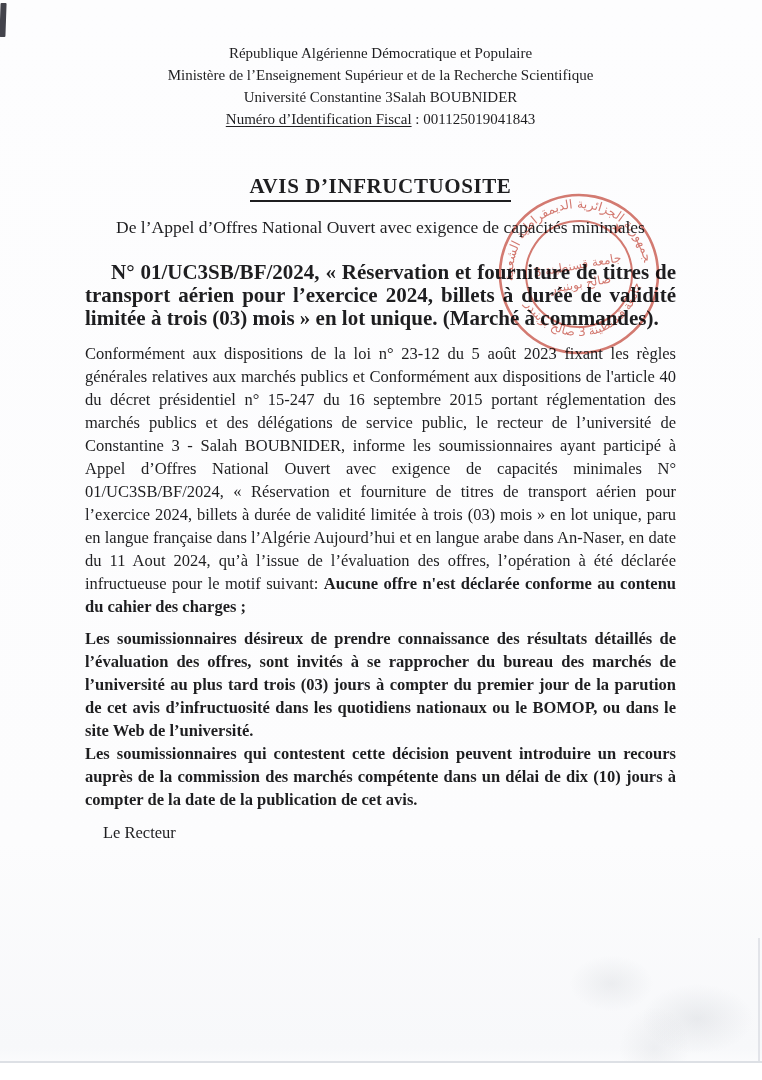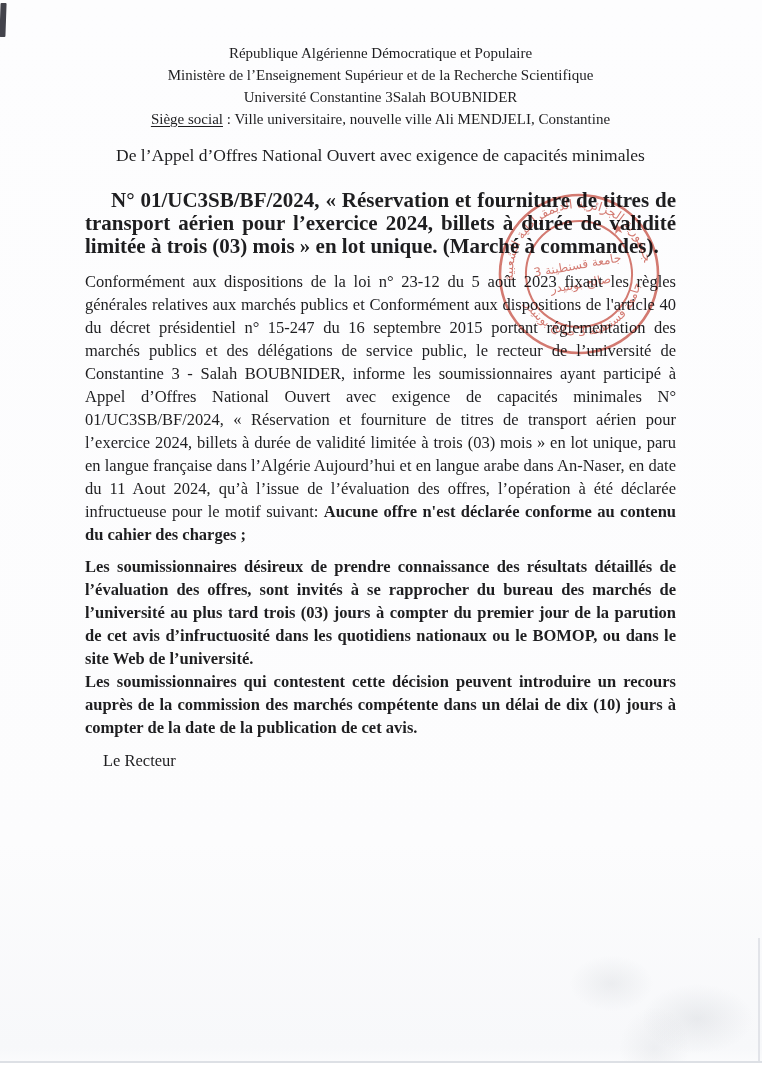--- a/index.html
+++ b/index.html
@@ -144,23 +144,26 @@
   <div class="corner-mark"></div>
   <div class="scan-noise-br"></div>
   <div class="scan-right-line"></div>
   <div class="scan-bottom-edge"></div>
   <div class="scan-bottom-white"></div>
 
   <header class="doc-header">
     <p>République Algérienne Démocratique et Populaire</p>
     <p>Ministère de l’Enseignement Supérieur et de la Recherche Scientifique</p>
     <p>Université Constantine 3Salah BOUBNIDER</p>
-    <p><span class="u-label">Siège social</span><span> : Ville universitaire, nouvelle ville Ali MENDJELI, Constantine</span></p>
+    <p><span class="u-label">Numéro d’Identification Fiscal</span><span> : 001125019041843</span></p>
   </header>
 
+  <div class="title-wrap">
+    <h1 class="doc-title">AVIS D’INFRUCTUOSITE</h1>
+  </div>
   <h2 class="doc-subtitle">De l’Appel d’Offres National Ouvert avec exigence de capacités minimales</h2>
 
   <p class="subject">N° 01/UC3SB/BF/2024, « Réservation et fourniture de titres de transport aérien pour l’exercice 2024, billets à durée de validité limitée à trois (03) mois »  en lot unique. (Marché à commandes).</p>
 
   <p class="body-par first"><span>Conformément aux dispositions de la loi n° 23-12 du 5 août 2023 fixant les règles générales relatives aux marchés publics et Conformément aux dispositions de l'article 40 du décret présidentiel n° 15-247 du 16 septembre 2015 portant réglementation des marchés publics et des délégations de service public,  le recteur de l’université  de Constantine 3 - Salah BOUBNIDER, informe les soumissionnaires ayant participé à Appel d’Offres National Ouvert avec exigence de capacités minimales N° 01/UC3SB/BF/2024, « Réservation et fourniture de titres de transport aérien pour l’exercice 2024, billets à durée de validité limitée à trois (03) mois »  en lot unique, paru en langue française dans l’Algérie Aujourd’hui et en langue arabe dans An-Naser, en date du 11 Aout 2024, qu’à l’issue de l’évaluation des offres, l’opération à été déclarée infructueuse pour  le motif suivant: </span><strong>Aucune offre n'est déclarée conforme au contenu du cahier des charges ;</strong></p>
 
   <div class="par-group">
     <p class="body-par">Les soumissionnaires désireux de prendre connaissance des résultats détaillés de l’évaluation des offres, sont invités à se rapprocher du bureau des marchés de l’université au plus tard trois (03) jours à compter du premier jour de la parution de cet avis d’infructuosité dans les quotidiens nationaux ou le BOMOP, ou  dans le site Web de l’université.</p>
     <p class="body-par">Les soumissionnaires qui contestent cette décision peuvent introduire un recours auprès de la commission des marchés compétente dans un délai de dix (10) jours  à compter de la date de la publication de cet avis.</p>
   </div>

